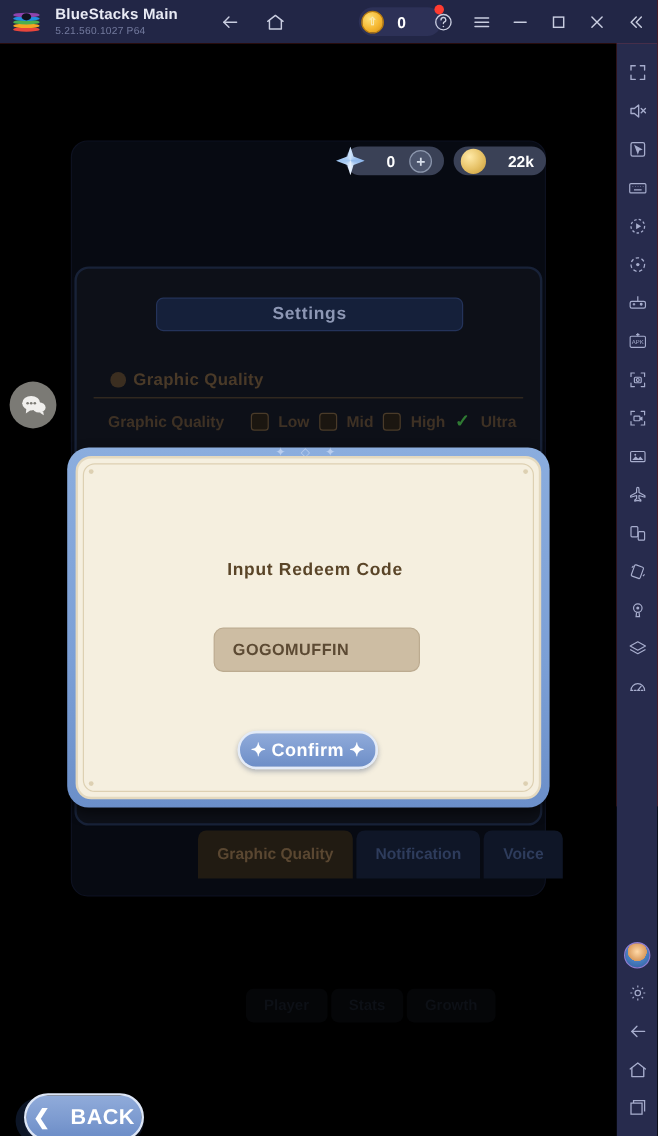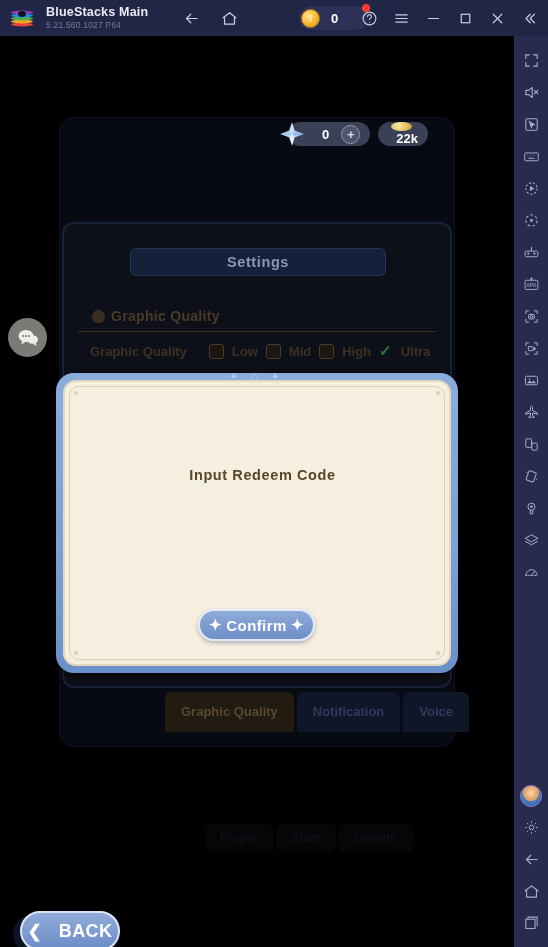--- a/index.html
+++ b/index.html
@@ -333,21 +333,21 @@
           <span>Growth</span>
         </div>
     </div>
 
     <div class="hud">
       <div class="hud-pill">
         <div class="hud-gem"></div>
         <div class="hud-num">0</div>
         <div class="hud-plus">+</div>
       </div>
-      <div class="hud-pill" style="margin-left:8px;flex-direction:column;">
+      <div class="hud-pill" style="margin-left:8px;">
         <div class="hud-coin"></div>
         <div class="hud-num">22k</div>
       </div>
     </div>
 
     <div class="chat-bubble">
       <svg viewBox="0 0 24 24" fill="#f0efed">
           <ellipse cx="10" cy="10" rx="7.5" ry="6"></ellipse>
           <path d="M6 14.5l-.5 4 4.5-3z"></path>
           <ellipse cx="16.5" cy="13.5" rx="5.5" ry="4.3"></ellipse>
@@ -368,20 +368,23 @@
       <div class="sparkle-top">✦ ◇ ✦</div>
       <div class="modal-inner">
         <div class="corner-dot" style="left:9px;  top:9px;"></div>
         <div class="corner-dot" style="right:9px; top:9px;"></div>
         <div class="corner-dot" style="left:9px;  bottom:9px;"></div>
         <div class="corner-dot" style="right:9px; bottom:9px;"></div>
 
 
         <div class="modal-prompt">Input  Redeem  Code</div>
 
+        <div class="code-field">
+          <span title="Input Redeem Code">GOGOMUFFIN</span>
+        </div>
 
         <div class="confirm-btn">
           <span class="cb-spark l">✦</span>
           <span>Confirm</span>
           <span class="cb-spark r">✦</span>
         </div>
       </div>
     </div>
 
   </div>

